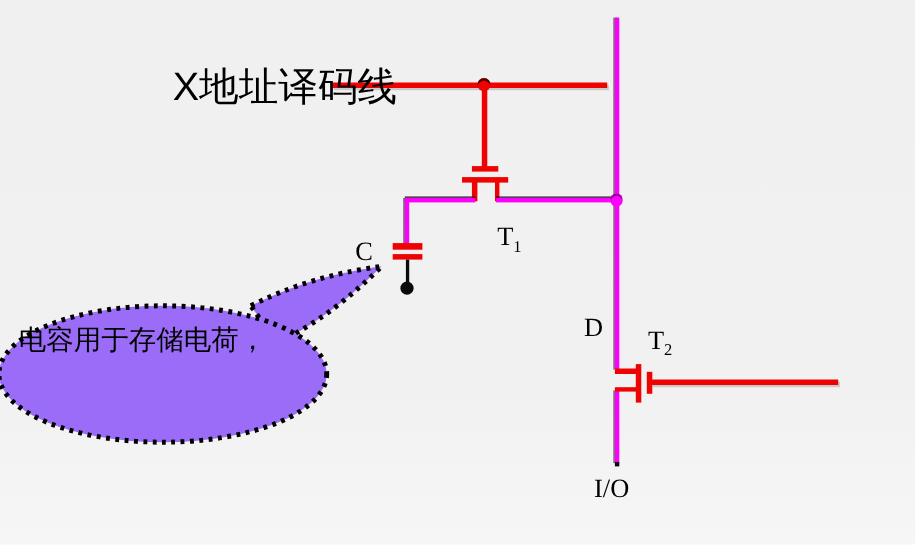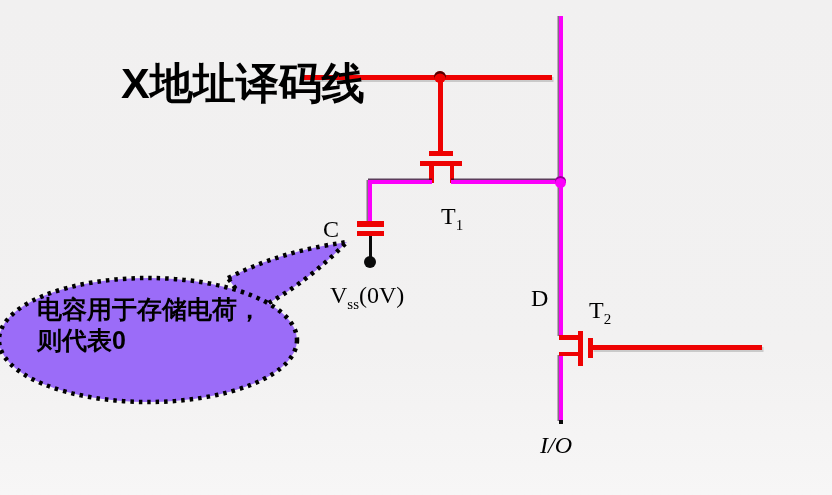--- a/index.html
+++ b/index.html
@@ -14,45 +14,44 @@
   .red.soft{box-shadow:1.5px 2px 0 rgba(130,130,130,0.35);}
   .magenta{background:#fb00fb;}
   .magenta.h{box-shadow:0 -1.5px 0 rgba(40,0,40,0.75);}
   .magenta.v{box-shadow:-1.5px 0 0 rgba(40,0,40,0.55);}
   .black{background:#0a0a0a;}
   .dot{position:absolute;border-radius:50%;}
   .dot.red-dot{background:#ee0202;box-shadow:inset 0 2.5px 0 rgba(0,0,0,0.65);}
   .dot.magenta-dot{background:#fb00fb;box-shadow:inset 0 2px 0 rgba(40,0,40,0.5);}
   .dot.black-dot{background:#0a0a0a;}
   .biglabel{
-    position:absolute;font-size:43px;font-weight:700;letter-spacing:0px;
-    font-family:"Liberation Sans",sans-serif;white-space:nowrap;
+    position:absolute;font-size:36px;font-weight:400;letter-spacing:0px;
+    font-family:"Liberation Sans",sans-serif;white-space:nowrap;margin-left:36px;
   }
   .serif{
     position:absolute;font-family:"Liberation Serif",serif;font-size:24px;
     white-space:nowrap;
   }
   .serif sub{font-size:15px;}
   .callout-text{
     position:absolute;left:17px;top:294px;width:270px;
-    font-size:25px;line-height:31px;font-weight:bold;white-space:nowrap;margin-left:20px;
+    font-size:25px;line-height:31px;font-weight:normal;white-space:nowrap;
   }
 </style>
 </head>
 <body>
 
 <div class="stage">
 
   <svg class="abs" style="left:0;top:238px;" width="360" height="175" viewBox="0 0 360 175">
     <path d="M 228 40 C 276 16 314 9 347 4 C 321 30 292 54 252 74 Z" fill="#9b6cf8" stroke="#000" stroke-width="4.5" stroke-dasharray="3.5 5"></path>
     <ellipse cx="148" cy="102" rx="149" ry="62" fill="#9b6cf8" stroke="#000" stroke-width="4.5" stroke-dasharray="3.5 5"></ellipse>
   </svg>
   <div class="callout-text">
     <div>电容用于存储电荷，</div>
-    <div>则代表0</div>
   </div>
 
   <div class="wire red soft" style="left:302px;top:75px;width:250px;height:4.5px;"></div>
   <div class="dot red-dot" style="left:433.5px;top:70.5px;width:12px;height:12px;"></div>
 
   <div class="wire red" style="left:438px;top:78px;width:4.5px;height:74px;"></div>
   <div class="wire red" style="left:429px;top:150.5px;width:24px;height:5px;"></div>
   <div class="wire red" style="left:420px;top:161px;width:42px;height:5px;"></div>
   <div class="wire red" style="left:429px;top:165px;width:4.5px;height:18px;"></div>
   <div class="wire red" style="left:449.5px;top:165px;width:4.5px;height:18px;"></div>
@@ -74,24 +73,23 @@
   <div class="wire red" style="left:559px;top:335px;width:21px;height:4.5px;"></div>
   <div class="wire red" style="left:559px;top:351.5px;width:21px;height:4.5px;"></div>
   <div class="wire red" style="left:577.5px;top:331px;width:5px;height:35px;"></div>
   <div class="wire red" style="left:587.5px;top:337.5px;width:5px;height:20.5px;"></div>
   <div class="wire red soft" style="left:592px;top:345px;width:170px;height:4.5px;"></div>
 
   <div class="biglabel" style="left:121px;top:55px;">X地址译码线</div>
 
   <div class="serif" style="left:323px;top:216px;">C</div>
 
-  <div class="serif" style="left:441px;top:203px;"><span>T</span><sub>1</sub></div>
+  <div class="serif" style="left:452px;top:203px;"><span>T</span><sub>1</sub></div>
 
-  <div class="serif" style="left:330px;top:282px;"><span>V</span><sub>ss</sub><span>(0V)</span></div>
 
   <div class="serif" style="left:531px;top:285px;">D</div>
 
   <div class="serif" style="left:589px;top:297px;"><span>T</span><sub>2</sub></div>
 
 
-  <div class="serif" style="left:540px;top:432px;font-style:italic;">I/O</div>
+  <div class="serif" style="left:540px;top:432px;">I/O</div>
 
 </div>
 
 </body></html>

